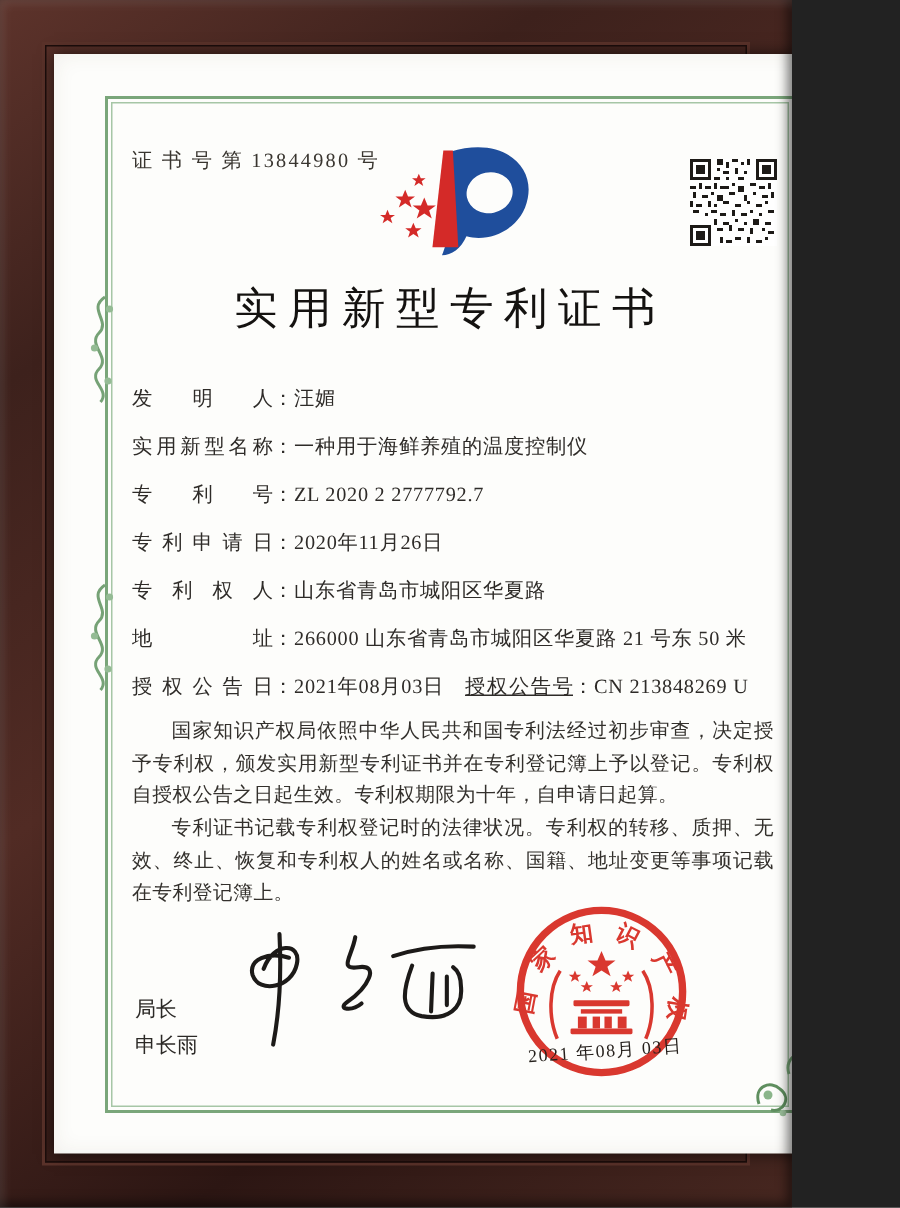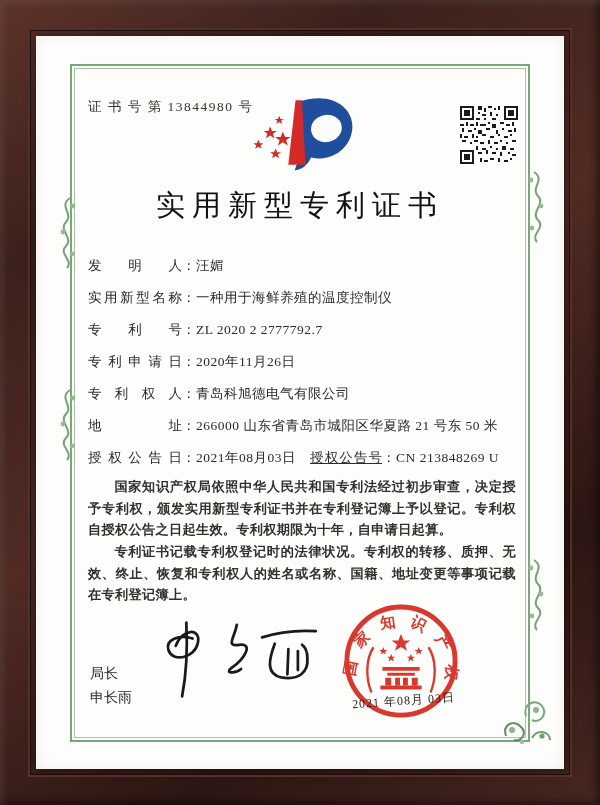--- a/index.html
+++ b/index.html
@@ -1,16 +1,16 @@
 <!DOCTYPE html>
 <html><head>
 <meta charset="utf-8">
 <style>
   html,body{margin:0;padding:0;background:#222;}
-  #stage{position:relative;width:600px;height:805px;overflow:hidden;
+  #stage{position:relative;width:528px;height:805px;overflow:hidden;
     font-family:"Liberation Serif","DejaVu Serif",serif;
     background:linear-gradient(145deg,#5d332b 0%,#3d211c 22%,#512b24 48%,#2c1613 76%,#472720 100%);}
   #stage::after{content:"";position:absolute;inset:0;pointer-events:none;
     box-shadow:inset 3px 3px 6px rgba(255,255,255,.10), inset -3px -3px 8px rgba(0,0,0,.55);}
   .frame-line{position:absolute;inset:30px;border:1px solid #1c0d0b;box-shadow:0 0 0 2px #5a322a;pointer-events:none;}
   .paper{position:absolute;left:36px;top:36px;width:528px;height:733px;background:#fdfdfb;
     box-shadow:0 0 10px rgba(0,0,0,.6), inset 0 0 14px rgba(90,60,40,.08);}
   .green-frame{position:absolute;left:34px;top:28px;right:34px;bottom:27px;border:2px solid #7aa67a;}
   .green-frame-inner{position:absolute;inset:2px;border:1px solid #a6c6a6;}
   .cert-number{position:absolute;left:52px;top:62px;font-size:13.5px;letter-spacing:1.5px;color:#39352f;}
@@ -20,21 +20,21 @@
     letter-spacing:7px;color:#141210;}
   .fields{position:absolute;left:52px;top:220px;width:440px;font-size:13.5px;color:#2e2b28;}
   .field-row{height:32px;line-height:19px;white-space:nowrap;}
   .flabel{display:inline-block;width:94px;text-align:justify;text-align-last:justify;-moz-text-align-last:justify;}
   .fcolon{display:inline-block;width:14px;}
   .fvalue{letter-spacing:.5px;}
   .pair1{display:inline-block;width:222px;white-space:nowrap;}
   .pair2 .flabel{width:72px;text-decoration:underline;}
   .paras{position:absolute;left:52px;top:440px;width:428px;font-size:13.2px;line-height:1.64;
     color:#33302c;text-align:justify;letter-spacing:.3px;}
-  .paras p{margin:0;text-indent:2em;font-weight:bold;}
+  .paras p{margin:0;text-indent:2em;}
   .signer{position:absolute;left:54px;top:602px;font-size:14px;color:#2b2926;line-height:24px;margin-top:24px;}
   .signature{position:absolute;left:104px;top:578px;width:200px;height:90px;}
   .seal{position:absolute;left:306px;top:566px;width:118px;height:118px;}
   .seal-date{position:absolute;left:316px;top:656px;width:120px;font-size:12px;color:#241f1b;
     letter-spacing:1px;transform:rotate(-4deg);white-space:nowrap;}
   .orn{position:absolute;pointer-events:none;}
   .orn-l1{left:20px;top:158px;}
   .orn-l2{left:20px;top:350px;}
   .orn-r1{left:486px;top:132px;transform:scaleX(-1);}
   .orn-r2{left:486px;top:520px;transform:scaleX(-1);}
@@ -125,21 +125,21 @@
       <div class="field-row">
         <span class="flabel">实用新型名称</span><span class="fcolon">：</span><span class="fvalue">一种用于海鲜养殖的温度控制仪</span>
       </div>
       <div class="field-row">
         <span class="flabel">专利号</span><span class="fcolon">：</span><span class="fvalue">ZL 2020 2 2777792.7</span>
       </div>
       <div class="field-row">
         <span class="flabel">专利申请日</span><span class="fcolon">：</span><span class="fvalue">2020年11月26日</span>
       </div>
       <div class="field-row">
-        <span class="flabel">专利权人</span><span class="fcolon">：</span><span class="fvalue">青岛科旭德电气有限公司</span>
+        <span class="flabel">专利权人</span><span class="fcolon">：</span><span class="fvalue">山东省青岛市城阳区华夏路</span>
       </div>
       <div class="field-row">
         <span class="flabel">地址</span><span class="fcolon">：</span><span class="fvalue">266000 山东省青岛市城阳区华夏路 21 号东 50 米</span>
       </div>
       <div class="field-row">
         <span class="pair1"><span class="flabel">授权公告日</span><span class="fcolon">：</span><span class="fvalue">2021年08月03日</span></span><span class="pair2"><span class="flabel">授权公告号</span><span class="fcolon">：</span><span class="fvalue">CN 213848269 U</span></span>
       </div>
     </div>
 
     <div class="paras">

